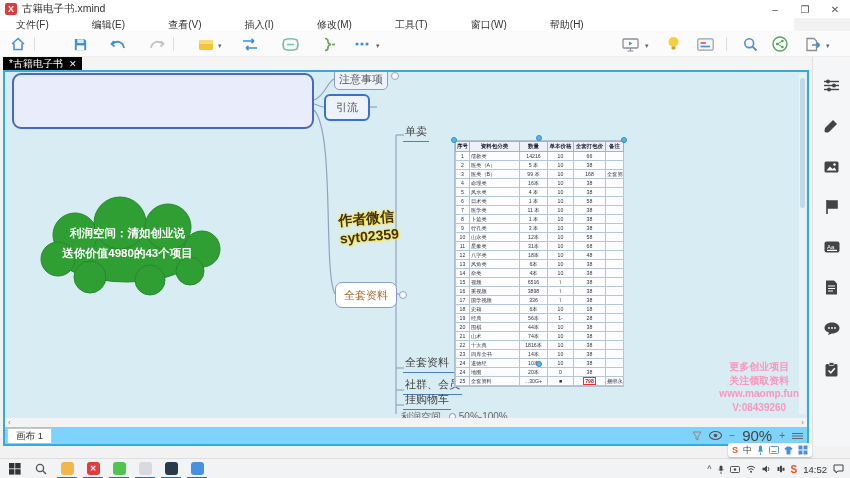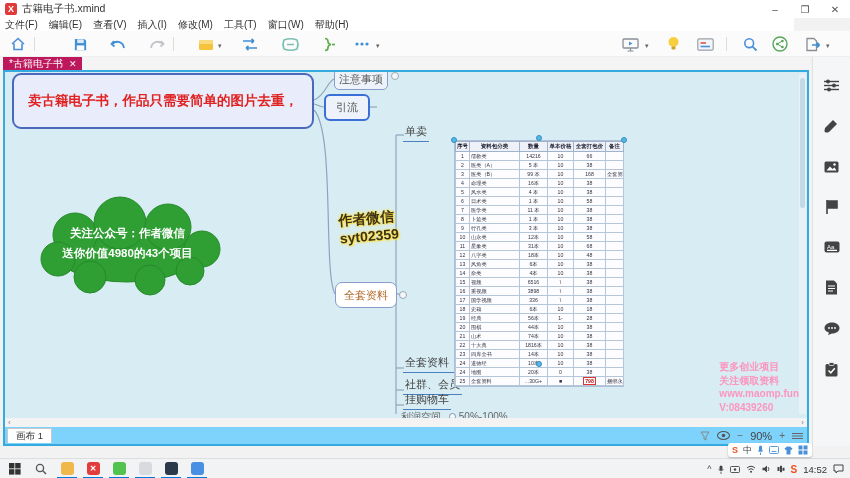--- a/index.html
+++ b/index.html
@@ -7,33 +7,33 @@
   #app { position:relative; width:850px; height:478px; background:#f2f2f2; font-size:11px; }
 
   
   #titlebar { position:absolute; left:0; top:0; width:850px; height:18px; background:#ffffff; display:flex; align-items:center; }
   #app-logo { width:12px; height:12px; background:#e03a3a; color:#fff; font-size:9px; font-weight:bold; display:flex; align-items:center; justify-content:center; margin:0 5px 0 5px; border-radius:2px; }
   #title-text { font-size:10.5px; color:#333; }
   #win-controls { position:absolute; right:0; top:0; height:18px; display:flex; }
   #win-controls span { width:30px; height:18px; display:flex; align-items:center; justify-content:center; color:#555; font-size:10px; }
 
   
-  #menubar { position:absolute; left:0; top:18px; width:794px; height:13px; background:#fff; display:flex; align-items:center; padding-left:5px; }
+  #menubar { position:absolute; left:0; top:18px; width:794px; height:13px; background:#fff; display:flex; align-items:center; padding-left:16px;gap:32px; }
   .menu-item { font-size:10px; color:#333; margin-right:11px; cursor:default; }
 
   
   #toolbar { position:absolute; left:0; top:31px; width:850px; height:26px; background:#fbfbfb; border-bottom:1px solid #eee; }
   .tb { position:absolute; top:3px; width:20px; height:20px; display:flex; align-items:center; justify-content:center; }
   .tb svg { display:block; }
   .tb-sep { position:absolute; top:6px; width:1px; height:14px; background:#ddd; }
   .tb-caret { position:absolute; top:11px; font-size:7px; color:#666; }
 
   
   #tabbar { position:absolute; left:0; top:57px; width:810px; height:14px; background:#f4f4f4; }
-  #doc-tab { position:absolute; left:3px; top:0; height:14px; background:#be185d; color:#fff; font-size:10px; display:flex; align-items:center; padding:0 6px; gap:6px; }
+  #doc-tab { position:absolute; left:3px; top:0; height:14px; background:#000000; color:#fff; font-size:10px; display:flex; align-items:center; padding:0 6px; gap:6px; }
   #doc-tab .close { font-size:9px; color:#eaf6ff; }
 
   
   #frame { position:absolute; left:3px; top:70px; width:806px; height:376px; border:2px solid #35aadf; background:#d8edf3; }
   #canvas { position:absolute; left:0; top:0; width:802px; height:346px; overflow:hidden; background:#d8edf3; }
 
   
   #root-topic { position:absolute; left:7px; top:1px; width:302px; height:56px; background:#e9ecfb; border:2.5px solid #4a69bd; border-radius:9px; display:flex; flex-direction:column; align-items:center; justify-content:center; }
   #root-topic div { color:#e02222; font-weight:bold; font-size:13.5px; line-height:1.55; white-space:nowrap; }
 
@@ -55,42 +55,42 @@
   .link-circle { display:inline-block; width:7px; height:7px; border:1px solid #7d93b5; border-radius:50%; margin-left:8px; background:#f6f9fc; }
 
   
   #cloud-wrap { position:absolute; left:25px; top:125px; width:195px; height:100px; }
   #cloud-text { position:absolute; left:25px; top:152px; width:195px; text-align:center; color:#fff; font-weight:bold; font-size:11.5px; line-height:1.7; }
 
   
   #author-mark { position:absolute; left:334px; top:138px; transform:rotate(-5deg); color:#3c3318; font-weight:bold; font-size:14px; line-height:1.25; text-shadow:0 0 2px #ffe24a, 0 0 4px #ffe24a, 1px 1px 1px #ffe24a; }
 
   
-  #pink-mark { position:absolute; right:8px; top:288px; color:rgba(255,140,185,0.9); font-weight:bold; font-size:10px; line-height:1.35; }
+  #pink-mark { position:absolute; right:8px; top:288px; text-align:center; color:rgba(255,140,185,0.9); font-weight:bold; font-size:10px; line-height:1.35; }
 
   
   #table-wrap { position:absolute; left:449px; top:68px; width:170px; background:#fdfdff; border:1px solid #aebfd4; }
   #res-table { border-collapse:collapse; width:168px; table-layout:fixed; }
   #res-table th { font-size:5.5px; color:#223; background:#eef2f8; border:0.5px solid #9fb3cc; height:10px; font-weight:bold; }
   #res-table td { font-size:5.2px; color:#334; border:0.5px solid #b6c6da; height:8px; line-height:8px; padding:0 1px; white-space:nowrap; overflow:hidden; text-align:center; }
   #res-table td.cat { text-align:left; }
   .price-hot { border:1px solid #e03333; color:#b02020; font-weight:bold; padding:0 1px; }
   .sel-dot { position:absolute; width:6px; height:6px; background:#59b6e8; border:1px solid #2f8fc4; border-radius:50%; }
 
   
   #v-scroll { position:absolute; right:1px; top:2px; width:7px; height:340px; background:#e8f1f5; }
   #v-thumb { position:absolute; right:1px; top:4px; width:5px; height:130px; background:#c3d9e5; border-radius:3px; }
 
   
   #hscroll { position:absolute; left:0; top:346px; width:802px; height:9px; background:#f3f3f3; color:#888; font-size:8px; }
   #hscroll .arr { position:absolute; top:0; line-height:9px; }
   #sheetbar { position:absolute; left:0; top:355px; width:802px; height:17px; background:#7dd3fc; display:flex; align-items:center; }
   #sheet-tab { height:15px; background:#fff; border:1px solid #c8c8c8; border-bottom:none; font-size:9.5px; color:#333; display:flex; align-items:center; padding:0 8px; margin-left:2px; }
   #sheet-controls { position:absolute; right:4px; top:1px; height:15px; display:flex; align-items:center; gap:7px; color:#666; font-size:10px; }
-  #sheet-controls .zoom-val { font-size:11px; color:#444; }
+  #sheet-controls .zoom-val { font-size:15px; color:#444; }
   #sheet-controls svg { display:block; }
 
   
   #side-rail { position:absolute; right:0; top:57px; width:38px; height:389px; background:#f5f6f7; border-left:1px solid #e2e2e2; display:flex; flex-direction:column; align-items:center; padding-top:22px; gap:27px; }
   #side-rail svg { display:block; }
 
   
   #statusline { position:absolute; left:0; top:446px; width:850px; height:12px; background:#f0f0f0; font-size:9.5px; color:#555; padding-left:6px; line-height:12px; }
 
   
@@ -255,21 +255,20 @@
         <line x1="365" y1="35" x2="372" y2="35" stroke="#8fa3bd" stroke-width="1.2"></line>
         <line x1="391" y1="63" x2="391" y2="342" stroke="#8fa3bd" stroke-width="1.2"></line>
         <line x1="391" y1="63" x2="399" y2="63" stroke="#8fa3bd" stroke-width="1.2"></line>
         <line x1="391" y1="296" x2="399" y2="296" stroke="#8fa3bd" stroke-width="1.2"></line>
         <line x1="391" y1="318" x2="399" y2="318" stroke="#8fa3bd" stroke-width="1.2"></line>
         <line x1="391" y1="333" x2="399" y2="333" stroke="#8fa3bd" stroke-width="1.2"></line>
         <line x1="392" y1="222" x2="398" y2="222" stroke="#8fa3bd" stroke-width="1.2"></line>
       </svg>
 
       <div id="root-topic">
-        <div>卖古籍电子书，作品只需要简单的图片去重，</div>
       </div>
 
       <div id="node-notes" class="topic-box">注意事项</div>
       <div class="collapse-dot" style="left:386px;top:0px"></div>
       <div id="node-traffic" class="topic-box">引流</div>
       <div id="node-case" class="topic-box">全套资料</div>
       <div class="collapse-dot" style="left:394px;top:219px"></div>
 
       <div id="node-single" class="line-topic">单卖</div>
       <div id="node-fullset" class="line-topic"><span>全套资料</span><span class="link-circle"></span></div>
@@ -284,21 +283,21 @@
           <circle cx="90" cy="26" r="26"></circle>
           <circle cx="138" cy="30" r="23"></circle>
           <circle cx="172" cy="52" r="18"></circle>
           <circle cx="28" cy="62" r="17"></circle>
           <circle cx="60" cy="80" r="16"></circle>
           <circle cx="120" cy="83" r="15"></circle>
           <circle cx="160" cy="74" r="14"></circle>
         </g>
       </svg>
       <div id="cloud-text">
-        <div>关注公众号：作者微信</div>
+        <div>利润空间：清如创业说</div>
         <div>送你价值4980的43个项目</div>
       </div>
 
       <div id="author-mark">
         <div>作者微信</div>
         <div>syt02359</div>
       </div>
 
       <div id="table-wrap">
         <table id="res-table">

